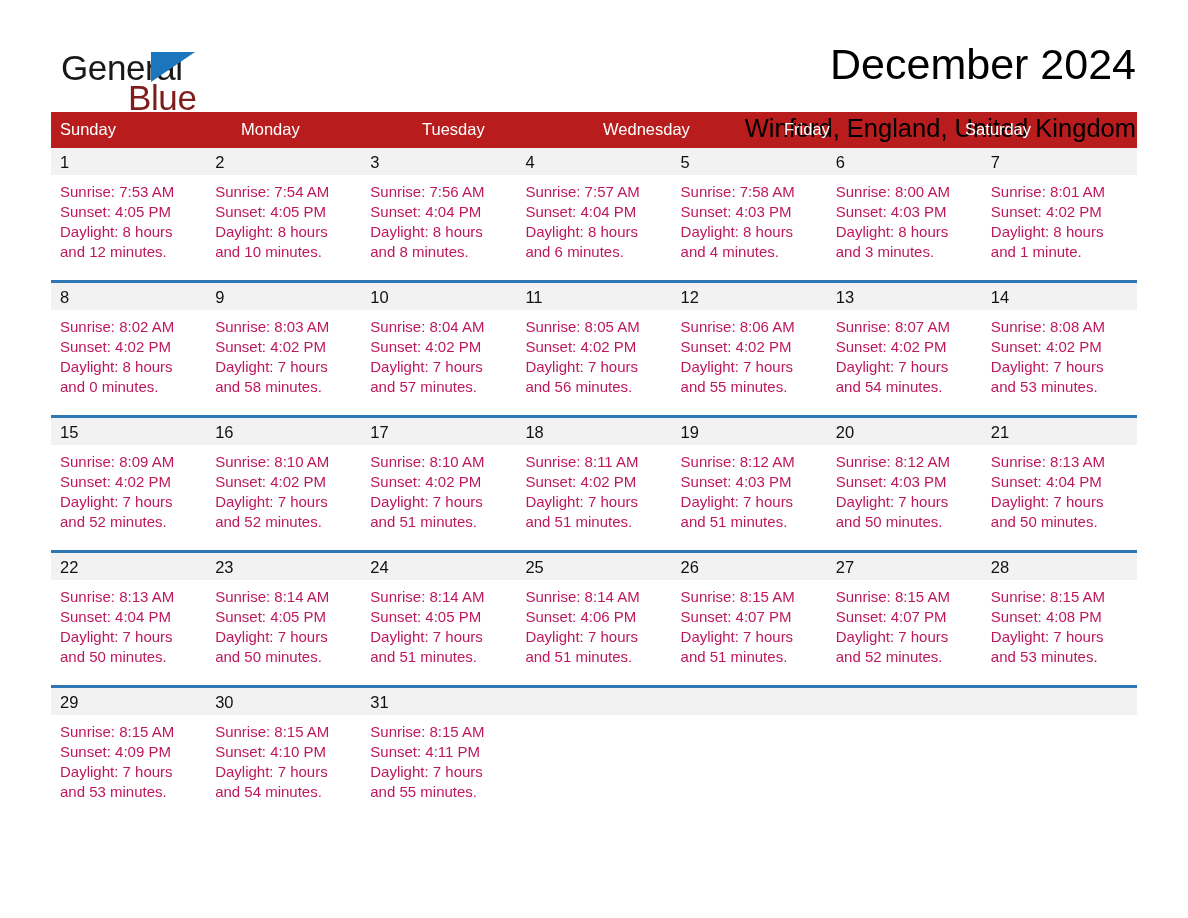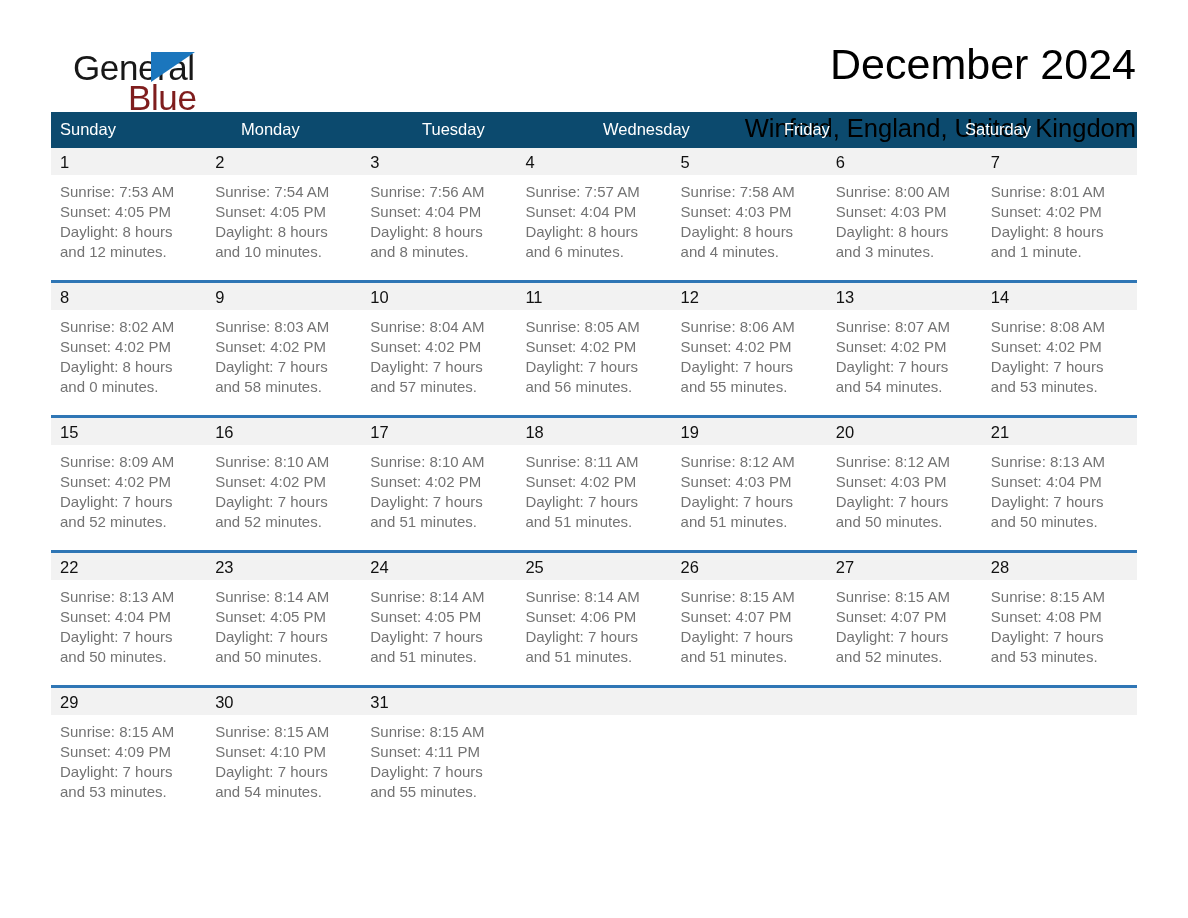--- a/index.html
+++ b/index.html
@@ -32,21 +32,21 @@
     height: 112px;
   }
   .logo {
     position: relative;
     width: 150px;
     height: 72px;
     flex: 0 0 auto;
   }
   .logo-general {
     position: absolute;
-    left: 16px;
+    left: 4px;
     top: 10px;
     font-size: 35px;
     letter-spacing: -0.4px;
     color: #181818;
     line-height: 1;
     white-space: nowrap;
   }
   .logo-blue {
     position: absolute;
     left: 71px;
@@ -89,21 +89,21 @@
     font-weight: normal;
   }
 
   
   .calendar {
     margin: 0 51px 0 51px;
     width: 1086px;
   }
   .weekday-row {
     display: flex;
-    background: #0c4a6e;
+    background: #b91c1c;
   }
   .weekday {
     flex: 1 1 0;
     min-width: 0;
     color: #ffffff;
     font-size: 16.5px;
     padding: 7px 0 8px 9px;
     box-sizing: border-box;
     line-height: 1.3;
   }
@@ -136,21 +136,21 @@
     height: 27px;
     box-sizing: border-box;
   }
   .day-number.empty {
     color: transparent;
   }
   .day-body {
     padding: 7px 0 0 9px;
     font-size: 15px;
     line-height: 20px;
-    color: #737373;
+    color: #be185d;
     min-height: 88px;
     box-sizing: border-box;
   }
   .day-body div {
     white-space: nowrap;
   }
 </style>
 </head>
 <body>
 

